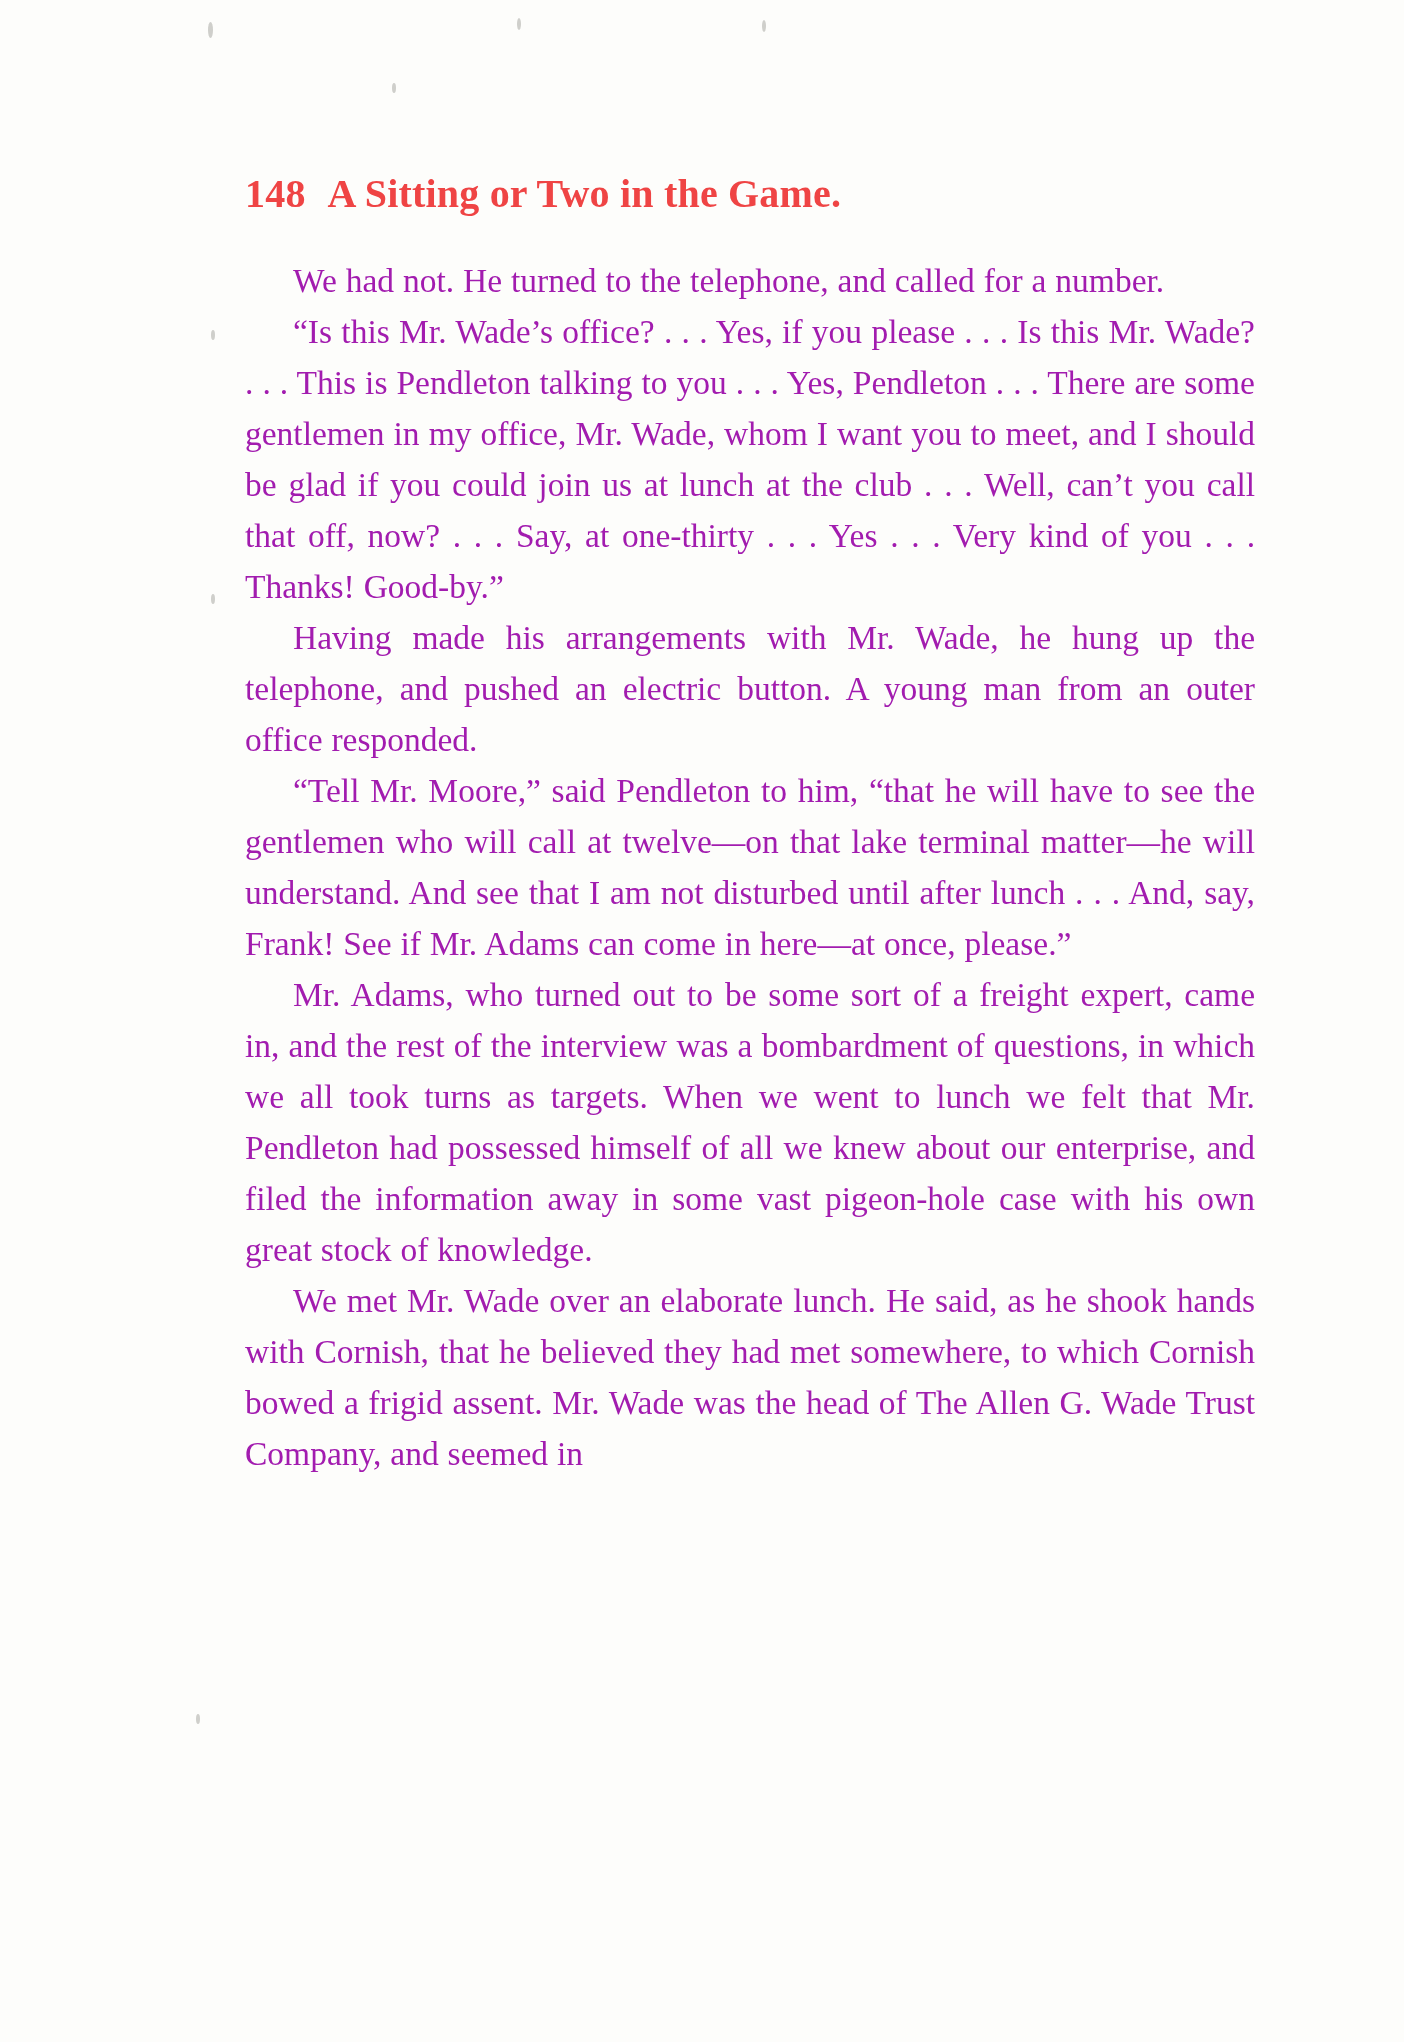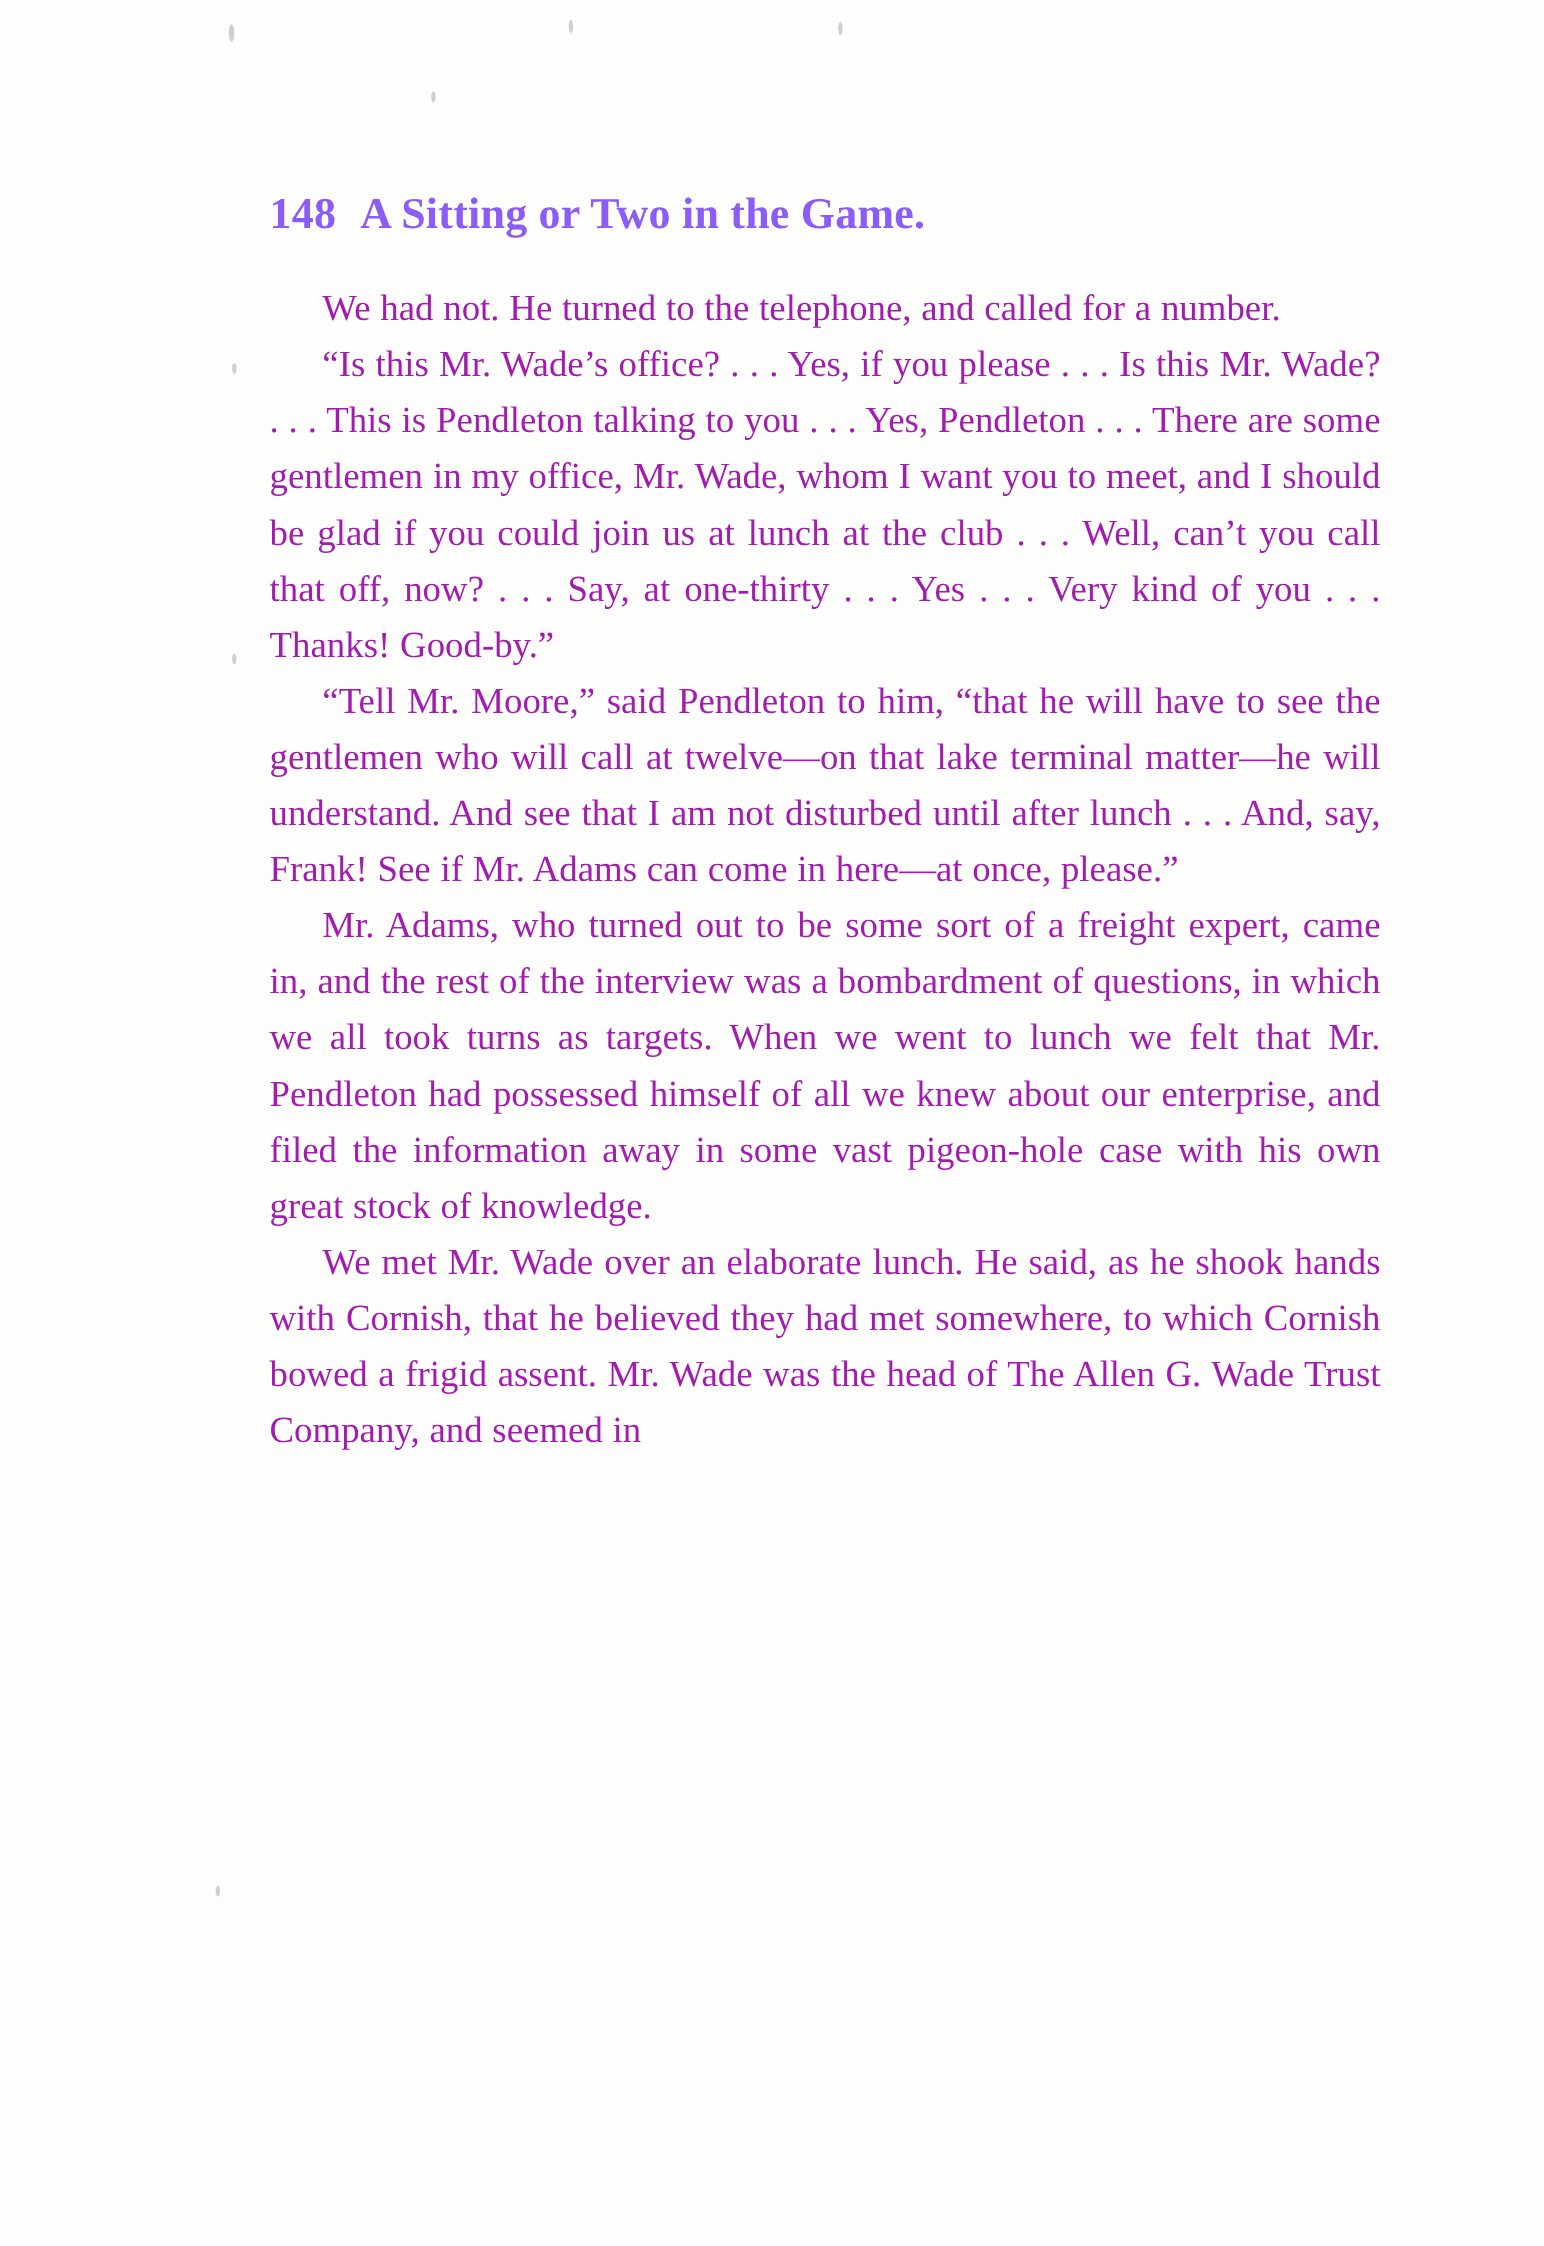--- a/index.html
+++ b/index.html
@@ -28,21 +28,21 @@
     left: 245px;
     top: 170px;
     width: 1010px;
   }
   .running-head {
     font-size: 40px;
     font-weight: 700;
     letter-spacing: 0.2px;
     margin: 0 0 38px 0;
     white-space: nowrap;
-    color: #8b5cf6;
+    color: #ef4444;
   }
   .running-head .folio {
     margin-right: 22px;
   }
   .body-text p {
     margin: 0;
     font-size: 33.5px;
     line-height: 51px;
     text-align: justify;
     text-justify: inter-word;
@@ -72,19 +72,20 @@
 
   <div class="page-inner">
 
     <h1 class="running-head">
       <span class="folio">148</span><span>A Sitting or Two in the Game.</span>
     </h1>
 
     <div class="body-text">
       <p>We had not.  He turned to the telephone, and called for a number.</p>
       <p>“Is this Mr. Wade’s office? . . . Yes, if you please . . . Is this Mr. Wade? . . . This is Pendleton talking to you . . . Yes, Pendleton . . . There are some gentlemen in my office, Mr. Wade, whom I want you to meet, and I should be glad if you could join us at lunch at the club . . . Well, can’t you call that off, now? . . . Say, at one-thirty . . . Yes . . . Very kind of you . . . Thanks!  Good-by.”</p>
+      <p>Having made his arrangements with Mr. Wade, he hung up the telephone, and pushed an electric button. A young man from an outer office responded.</p>
       <p>“Tell Mr. Moore,” said Pendleton to him, “that he will have to see the gentlemen who will call at twelve—on that lake terminal matter—he will understand.  And see that I am not disturbed until after lunch . . . And, say, Frank!  See if Mr. Adams can come in here—at once, please.”</p>
       <p>Mr. Adams, who turned out to be some sort of a freight expert, came in, and the rest of the interview was a bombardment of questions, in which we all took turns as targets.  When we went to lunch we felt that Mr. Pendleton had possessed himself of all we knew about our enterprise, and filed the information away in some vast pigeon-hole case with his own great stock of knowledge.</p>
       <p>We met Mr. Wade over an elaborate lunch.  He said, as he shook hands with Cornish, that he believed they had met somewhere, to which Cornish bowed a frigid assent.  Mr. Wade was the head of The Allen G. Wade Trust Company, and seemed in</p>
     </div>
 
   </div>
 </div>
 
 </body></html>

